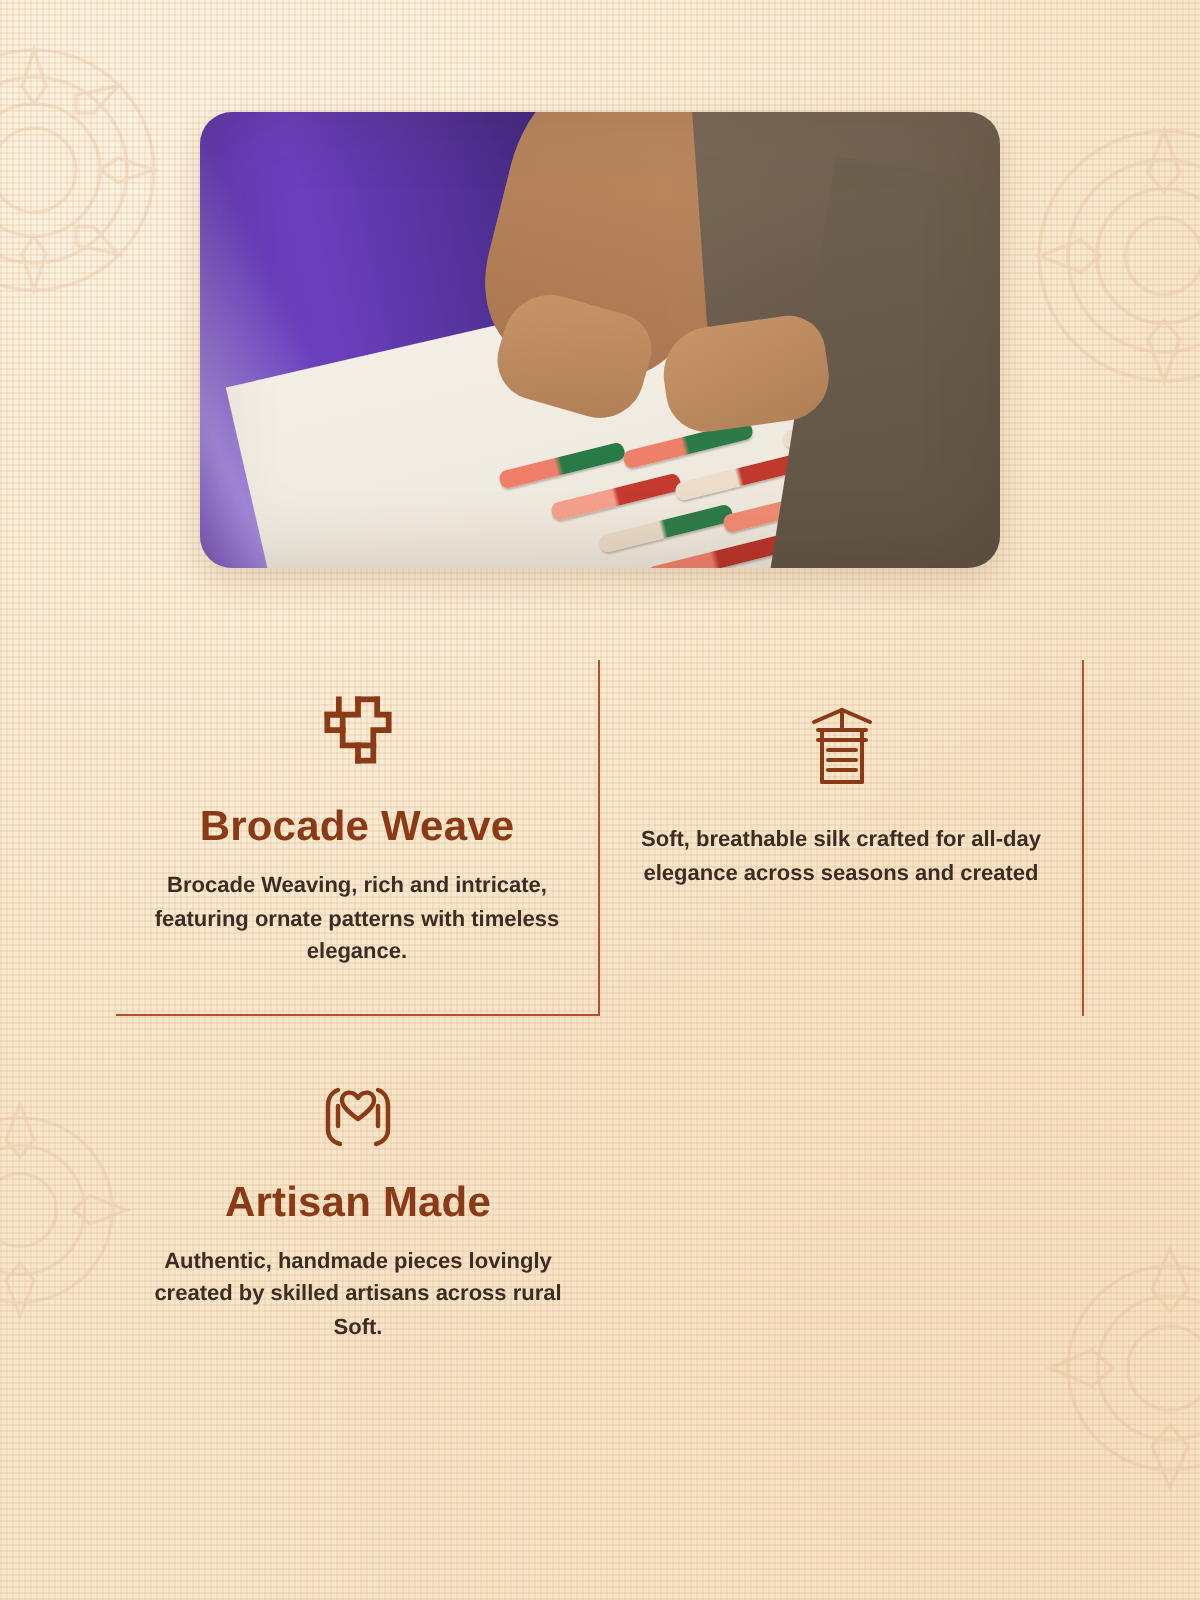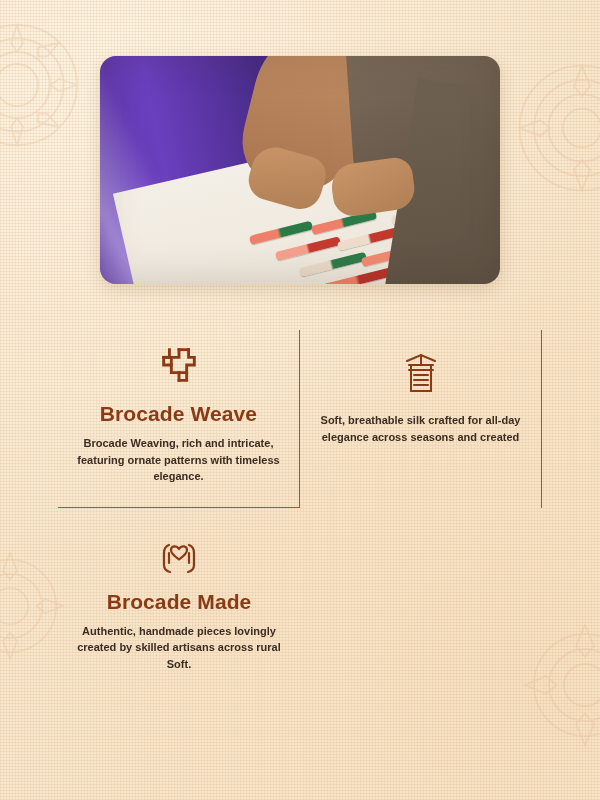--- a/index.html
+++ b/index.html
@@ -298,18 +298,18 @@
     <div class="cell r2c2">
       <div class="icon">
         <svg width="48" height="48" viewBox="0 0 48 48" fill="none" stroke="currentColor" stroke-width="2.2" stroke-linecap="round" stroke-linejoin="round">
           <path d="M24 20c-2.5-4-8-3.5-8 1.2 0 3.5 5 7 8 9.3 3-2.3 8-5.8 8-9.3 0-4.7-5.5-5.2-8-1.2z"></path>
           <path d="M14 16c-3 1-5 4-5 8v12c0 3 2 6 6 7"></path>
           <path d="M34 16c3 1 5 4 5 8v12c0 3-2 6-6 7"></path>
           <path d="M14 24v10"></path>
             <path d="M34 24v10"></path>
         </svg>
       </div>
-      <div class="title">Brocade Made</div>
+      <div class="title">Artisan Made</div>
       <div class="desc">Authentic, handmade pieces lovingly created by skilled artisans across rural Soft.</div>
     </div>
 
   </div>
 </div>
 
 </body></html>

